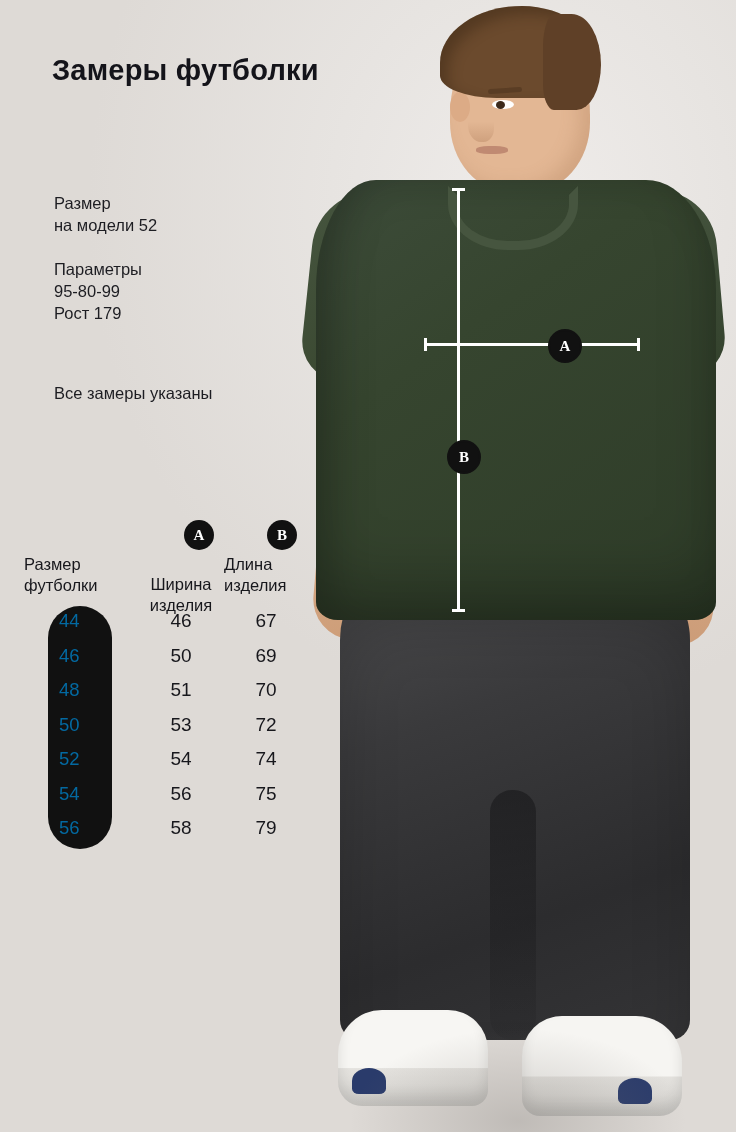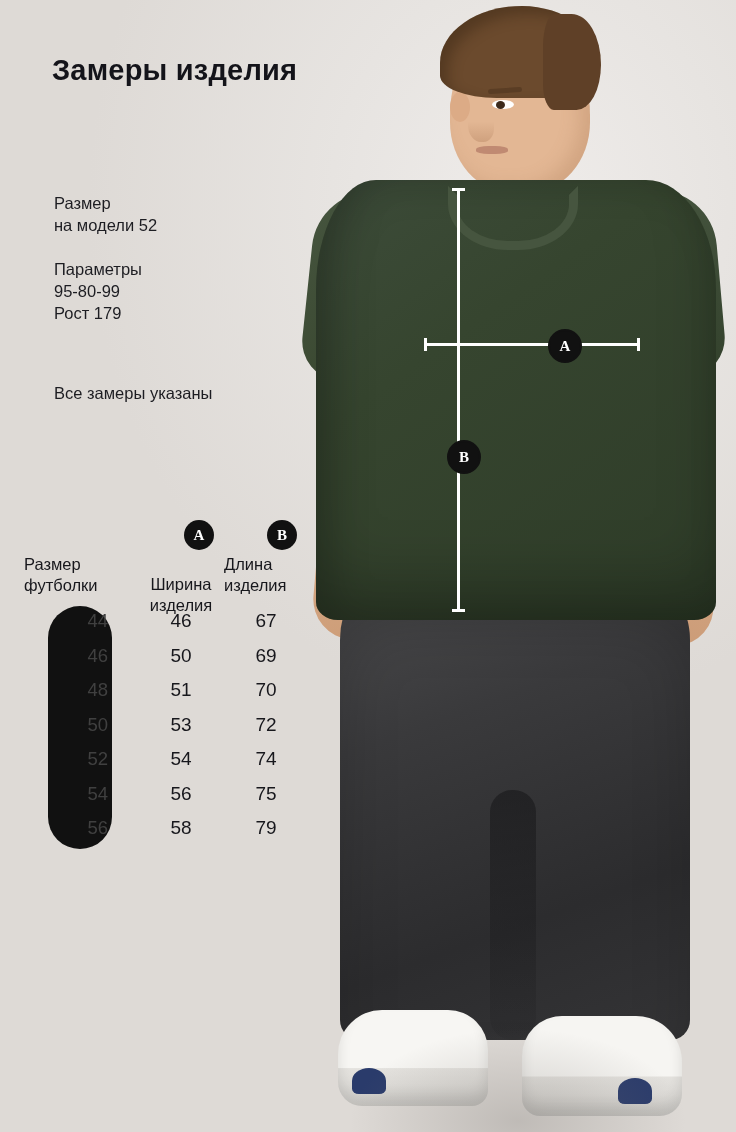--- a/index.html
+++ b/index.html
@@ -207,21 +207,21 @@
   .size-pill {
     position: absolute; left: 24px; top: 0; width: 64px; height: 243px;
     background: #111111; border-radius: 32px;
   }
   .row {
     position: relative; height: 34.5px;
   }
   .cell {
     position: absolute; top: 4px; font-size: 19px; color: #17171c;
   }
-  .c-size { left: 20px; width: 64px; text-align: right; color: #404040; font-size: 18.5px; }
+  .c-size { left: 35px; width: 64px; text-align: left; color: #0369a1; font-size: 18.5px; }
   .c-a    { left: 117px; width: 80px; text-align: center; }
   .c-b    { left: 200px; width: 84px; text-align: center; }
 </style>
 </head>
 <body>
 
 <div class="photo">
   <div class="model">
     <div class="neck"></div>
     <div class="head"></div>
@@ -249,21 +249,21 @@
       <div class="shoe-accent" style="left:96px; top:62px;"></div>
     </div>
   </div>
 
   <div class="meas-h"></div>
   <div class="meas-v"></div>
   <div class="badge on-photo badge-a-photo">A</div>
   <div class="badge on-photo badge-b-photo">B</div>
 </div>
 
-<div class="title">Замеры изделия</div>
+<div class="title">Замеры футболки</div>
 
 <div class="info-block info-size">
   <div>Размер</div>
   <div>на модели 52</div>
 </div>
 
 <div class="info-block info-params">
   <div>Параметры</div>
   <div>95-80-99</div>
   <div>Рост 179</div>

